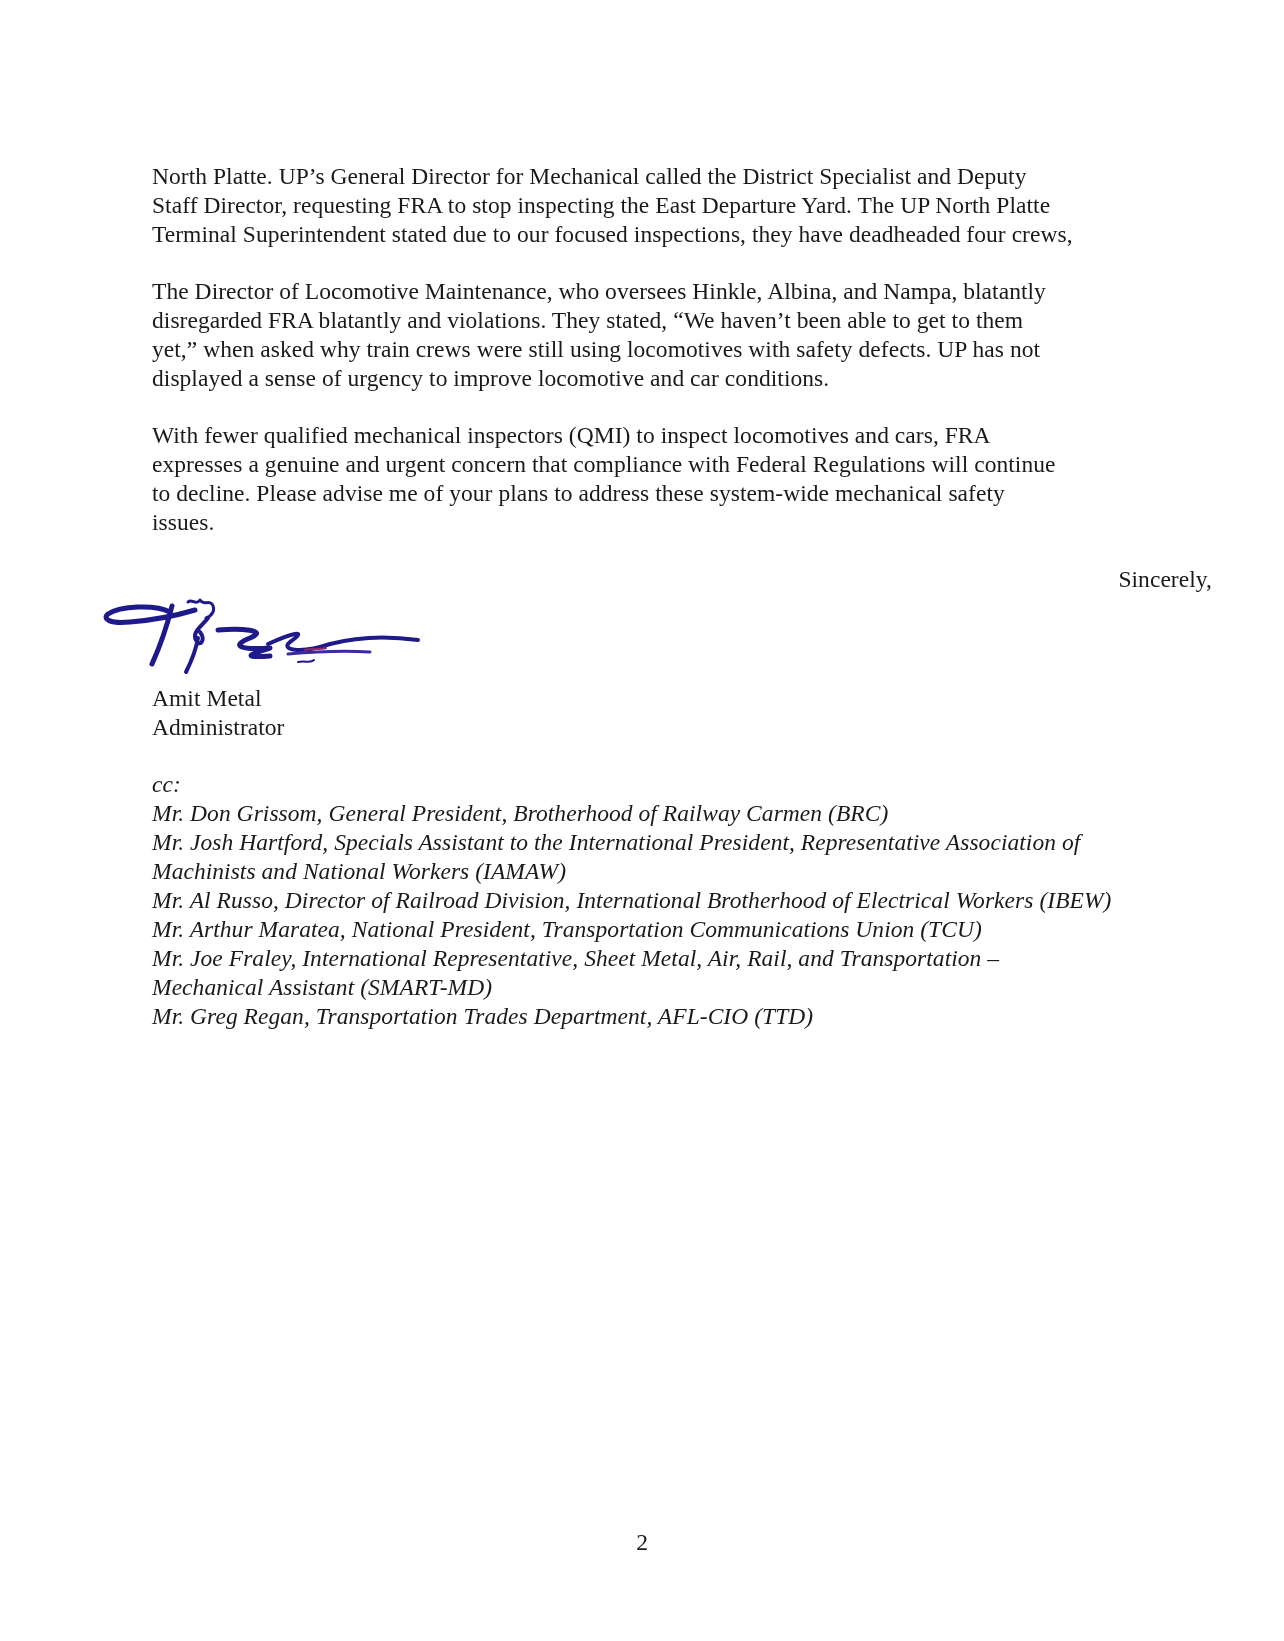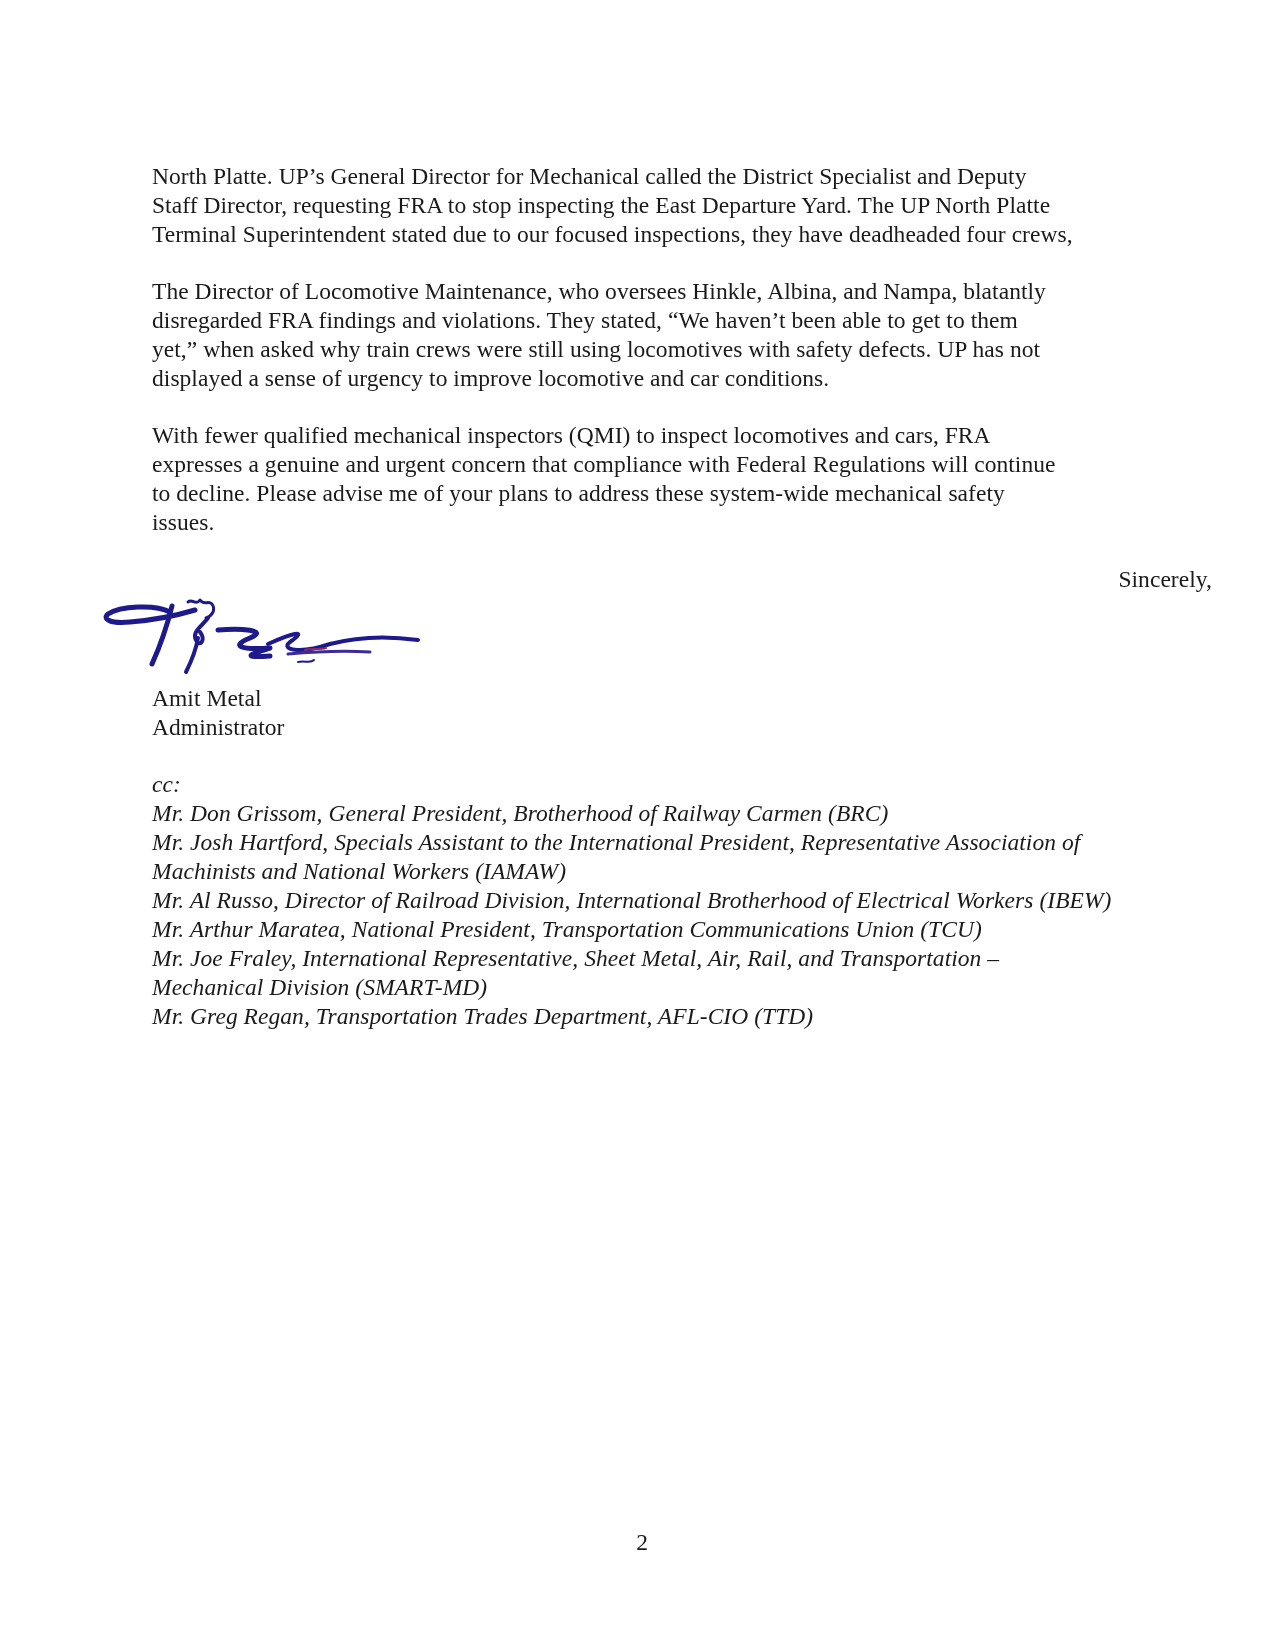--- a/index.html
+++ b/index.html
@@ -21,21 +21,21 @@
 <div class="page">
 
   <div class="para">
     <span class="line">North Platte.  UP’s General Director for Mechanical called the District Specialist and Deputy</span>
     <span class="line">Staff Director, requesting FRA to stop inspecting the East Departure Yard.  The UP North Platte</span>
     <span class="line">Terminal Superintendent stated due to our focused inspections, they have deadheaded four crews,</span>
   </div>
 
   <div class="para">
     <span class="line">The Director of Locomotive Maintenance, who oversees Hinkle, Albina, and Nampa, blatantly</span>
-    <span class="line">disregarded FRA findings and violations.  They stated, “We haven’t been able to get to them</span>
+    <span class="line">disregarded FRA blatantly and violations.  They stated, “We haven’t been able to get to them</span>
     <span class="line">yet,” when asked why train crews were still using locomotives with safety defects.  UP has not</span>
     <span class="line">displayed a sense of urgency to improve locomotive and car conditions.</span>
   </div>
 
   <div class="para">
     <span class="line">With fewer qualified mechanical inspectors (QMI) to inspect locomotives and cars, FRA</span>
     <span class="line">expresses a genuine and urgent concern that compliance with Federal Regulations will continue</span>
     <span class="line">to decline.  Please advise me of your plans to address these system-wide mechanical safety</span>
     <span class="line">issues.</span>
   </div>
@@ -62,18 +62,18 @@
   <span class="line">Administrator</span>
 
   <div class="cc-block">
     <span class="line">cc:</span>
     <span class="line">Mr. Don Grissom, General President, Brotherhood of Railway Carmen (BRC)</span>
     <span class="line">Mr. Josh Hartford, Specials Assistant to the International President, Representative Association of</span>
     <span class="line">Machinists and National Workers (IAMAW)</span>
     <span class="line">Mr. Al Russo, Director of Railroad Division, International Brotherhood of Electrical Workers (IBEW)</span>
     <span class="line">Mr. Arthur Maratea, National President, Transportation Communications Union (TCU)</span>
     <span class="line">Mr. Joe Fraley, International Representative, Sheet Metal, Air, Rail, and Transportation –</span>
-    <span class="line">Mechanical Division (SMART-MD)</span>
+    <span class="line">Mechanical Assistant (SMART-MD)</span>
     <span class="line">Mr. Greg Regan, Transportation Trades Department, AFL-CIO (TTD)</span>
   </div>
 </div>
 
 <div class="pagenum">2</div>
 
 </body></html>

